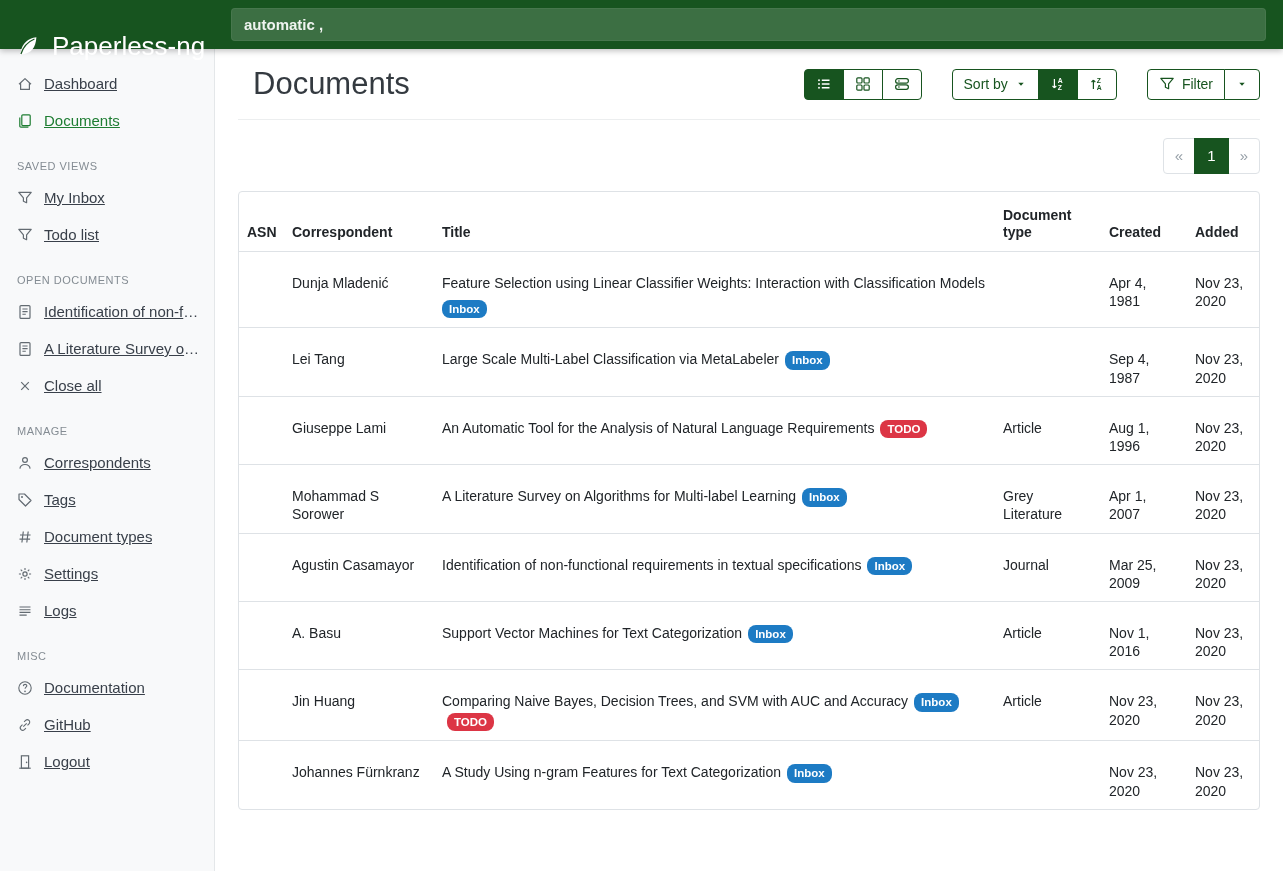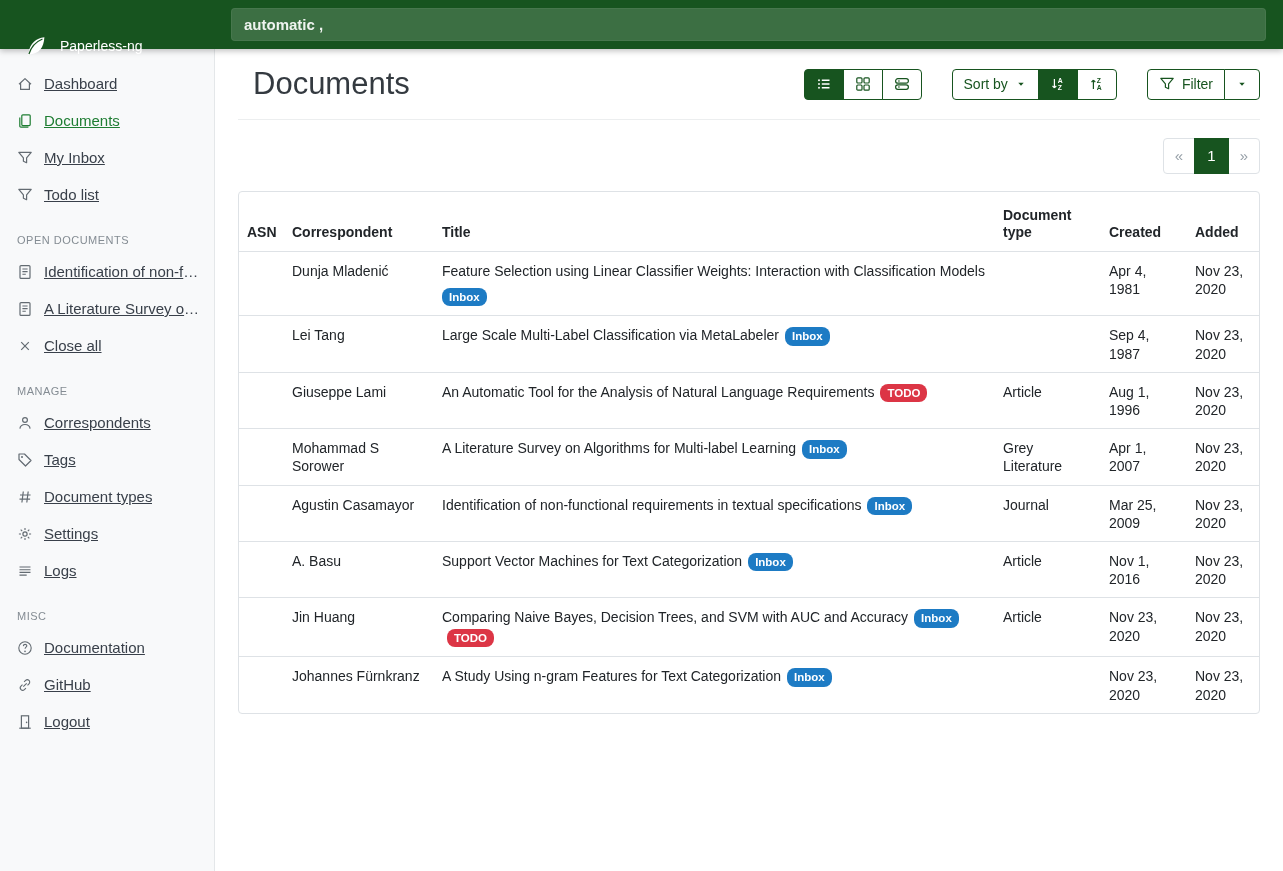--- a/index.html
+++ b/index.html
@@ -3,22 +3,22 @@
 <meta charset="utf-8">
 <style>
   * { box-sizing: border-box; }
   html,body { margin:0; padding:0; background:#fff; }
   body { font-family:"Liberation Sans", sans-serif; color:#212529; }
   .app { position:relative; width:1283px; height:871px; overflow:hidden; background:#fff; }
 
   
   .navbar { position:absolute; top:0; left:0; right:0; height:49px; background:#17541f;
             display:flex; align-items:stretch; z-index:20; box-shadow:0 2px 6px rgba(0,0,0,.25); }
-  .brand { width:215px; flex:none; display:flex; align-items:center; gap:12px; padding-left:24px;
-           color:#fff; font-size:14px;margin-top:43px; }
+  .brand { width:215px; flex:none; display:flex; align-items:center; gap:12px; padding-left:16px;
+           color:#fff; font-size:26px;margin-top:43px; }
   .brand-logo { display:flex; align-items:center; }
   .search-wrap { flex:1; display:flex; align-items:center; padding:0 17px 0 16px; }
   .search-input { width:100%; height:33px; background:rgba(255,255,255,.16); border:1px solid rgba(255,255,255,.06);
                   border-radius:4px; color:rgba(255,255,255,.92); font-size:15px; padding:0 12px;
                   font-family:"Liberation Sans", sans-serif; outline:none;font-weight:bold; }
 
   
   .sidebar { position:absolute; top:49px; left:0; bottom:0; width:215px; background:#f8f9fa;
              border-right:1px solid #e4e7e9; padding-top:16px; overflow:hidden; }
   .side-heading { font-size:11px; letter-spacing:.5px; color:#848c93; padding:21px 16px 7px 17px; }
@@ -55,21 +55,21 @@
               margin-left:-1px; cursor:pointer; font-family:"Liberation Sans", sans-serif; }
   .page-btn:first-child { margin-left:0; border-top-left-radius:4px; border-bottom-left-radius:4px; }
   .page-btn:last-child { border-top-right-radius:4px; border-bottom-right-radius:4px; }
   .page-btn.active { background:#17541f; border-color:#17541f; color:#fff; min-width:35px; z-index:1; position:relative; }
 
   
   .doc-card { border:1px solid #dee2e6; border-radius:4px; margin-top:17px; overflow:hidden; }
   table.doc-table { width:100%; border-collapse:collapse; font-size:14px; table-layout:fixed; }
   .doc-table th { text-align:left; font-weight:bold; color:#212529; vertical-align:bottom;
                   padding:15px 8px 9px; line-height:1.25; }
-  .doc-table td { vertical-align:top; padding:10px 8px 9px; border-top:1px solid #dee2e6; line-height:1.3; }
+  .doc-table td { vertical-align:top; padding:22px 8px 9px; border-top:1px solid #dee2e6; line-height:1.3; }
   .col-asn { width:45px; } .col-corr { width:150px; } .col-title { width:561px; }
   .col-type { width:106px; } .col-created { width:86px; } .col-added { width:78px; }
   .doc-link { color:#212529; text-decoration:none; cursor:pointer; }
   .badge { display:inline-block; color:#fff; font-weight:bold; font-size:11.5px; padding:4px 7px 3px;
            border-radius:8px; line-height:1; cursor:pointer; white-space:nowrap; }
   .badge + .badge { margin-left:5px; }
   .tag-inline { margin-left:6px; }
   .tag-newline { margin-top:7px; }
 </style>
 </head>
@@ -104,20 +104,21 @@
         </div>
         <div class="side-item active">
           <span class="icon">
             <svg width="16" height="16" viewBox="0 0 16 16" aria-hidden="true">
               <rect x="4.8" y="1.8" width="8.4" height="10.8" rx="1" fill="none" stroke="currentColor" stroke-width="1.2"></rect>
               <path d="M11.4 14.2H3.9a1.1 1.1 0 0 1-1.1-1.1V4.4" fill="none" stroke="currentColor" stroke-width="1.2"></path>
             </svg>
           </span>
           <span class="lbl">Documents</span>
         </div>
+        <div class="side-heading">SAVED VIEWS</div>
         <div class="side-item">
           <span class="icon">
             <svg width="16" height="16" viewBox="0 0 16 16" aria-hidden="true">
               <path d="M1.8 2.4h12.4L9.6 7.9v4.8l-3.2-1.5V7.9z" fill="none" stroke="currentColor" stroke-width="1.2" stroke-linejoin="round"></path>
             </svg>
           </span>
           <span class="lbl">My Inbox</span>
         </div>
         <div class="side-item">
           <span class="icon">

